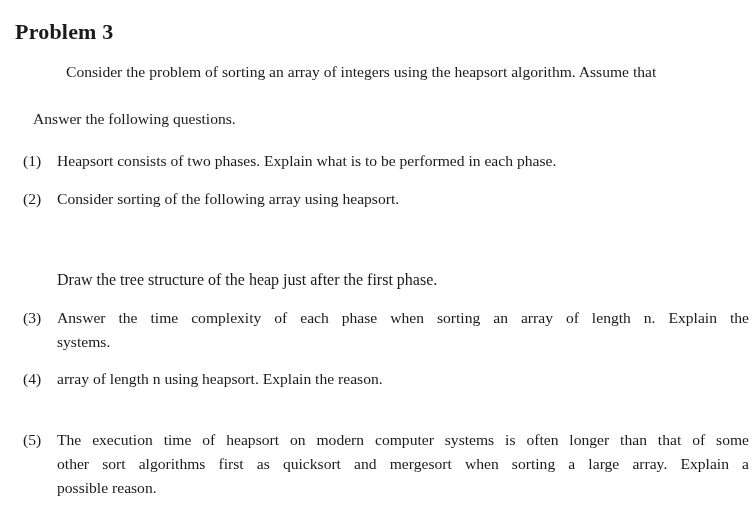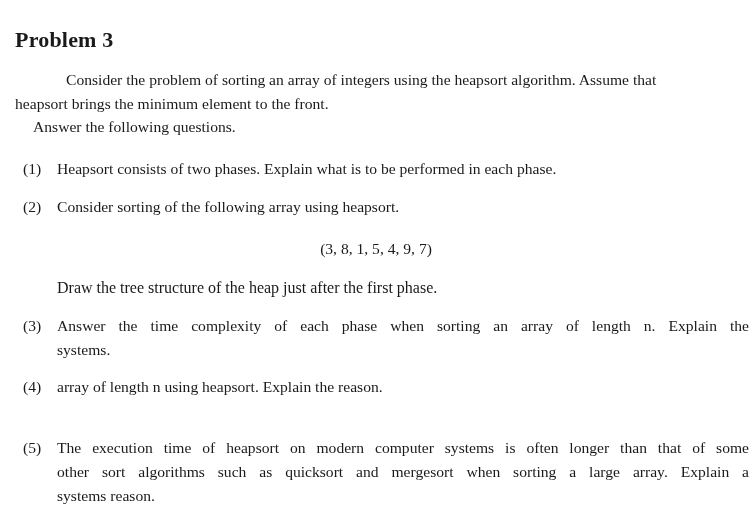--- a/index.html
+++ b/index.html
@@ -11,21 +11,21 @@
       width: 752px;
       height: 516px;
       overflow: hidden;
       position: relative;
       font-family: "Liberation Serif", "DejaVu Serif", serif;
       color: #1a1a1a;
     }
     .page {
       position: absolute;
       left: 0;
-      top: 8px;
+      top: 0;
       width: 752px;
       height: 428px;
     }
     .title {
       position: absolute;
       left: 15px;
       top: 19px;
       font-size: 22px;
       font-weight: bold;
       letter-spacing: 0.2px;
@@ -93,37 +93,35 @@
     }
   </style>
 </head>
 <body>
 
 <div class="page">
 
   <h1 class="title">Problem 3</h1>
 
   <div class="line intro-1">Consider the problem of sorting an array of integers using the heapsort algorithm. Assume that</div>
-  <div class="line intro-2">heapsort brings the minimum element to the front.</div>
   <div class="line intro-3">Answer the following questions.</div>
 
   <div class="item item-1">
     <span class="num">(1)</span>
     <div class="txt">
       <span class="ln last">Heapsort consists of two phases. Explain what is to be performed in each phase.</span>
     </div>
   </div>
 
   <div class="item item-2">
     <span class="num">(2)</span>
     <div class="txt">
       <span class="ln last">Consider sorting of the following array using heapsort.</span>
     </div>
   </div>
-  <div class="array">(3, 8, 1, 5, 4, 9, 7)</div>
   <div class="draw">Draw the tree structure of the heap just after the first phase.</div>
 
   <div class="item item-3">
     <span class="num">(3)</span>
     <div class="txt">
       <span class="ln">Answer the time complexity of each phase when sorting an array of length n. Explain the</span>
       <span class="ln last">systems.</span>
     </div>
   </div>
 
@@ -131,18 +129,18 @@
     <span class="num">(4)</span>
     <div class="txt">
       <span class="ln last">array of length n using heapsort. Explain the reason.</span>
     </div>
   </div>
 
   <div class="item item-5">
     <span class="num">(5)</span>
     <div class="txt">
       <span class="ln">The execution time of heapsort on modern computer systems is often longer than that of some</span>
-      <span class="ln">other sort algorithms such as quicksort and mergesort when sorting a large array. Explain a</span>
-      <span class="ln last">systems reason.</span>
+      <span class="ln">other sort algorithms first as quicksort and mergesort when sorting a large array. Explain a</span>
+      <span class="ln last">possible reason.</span>
     </div>
   </div>
 
 </div>
 
 </body></html>

